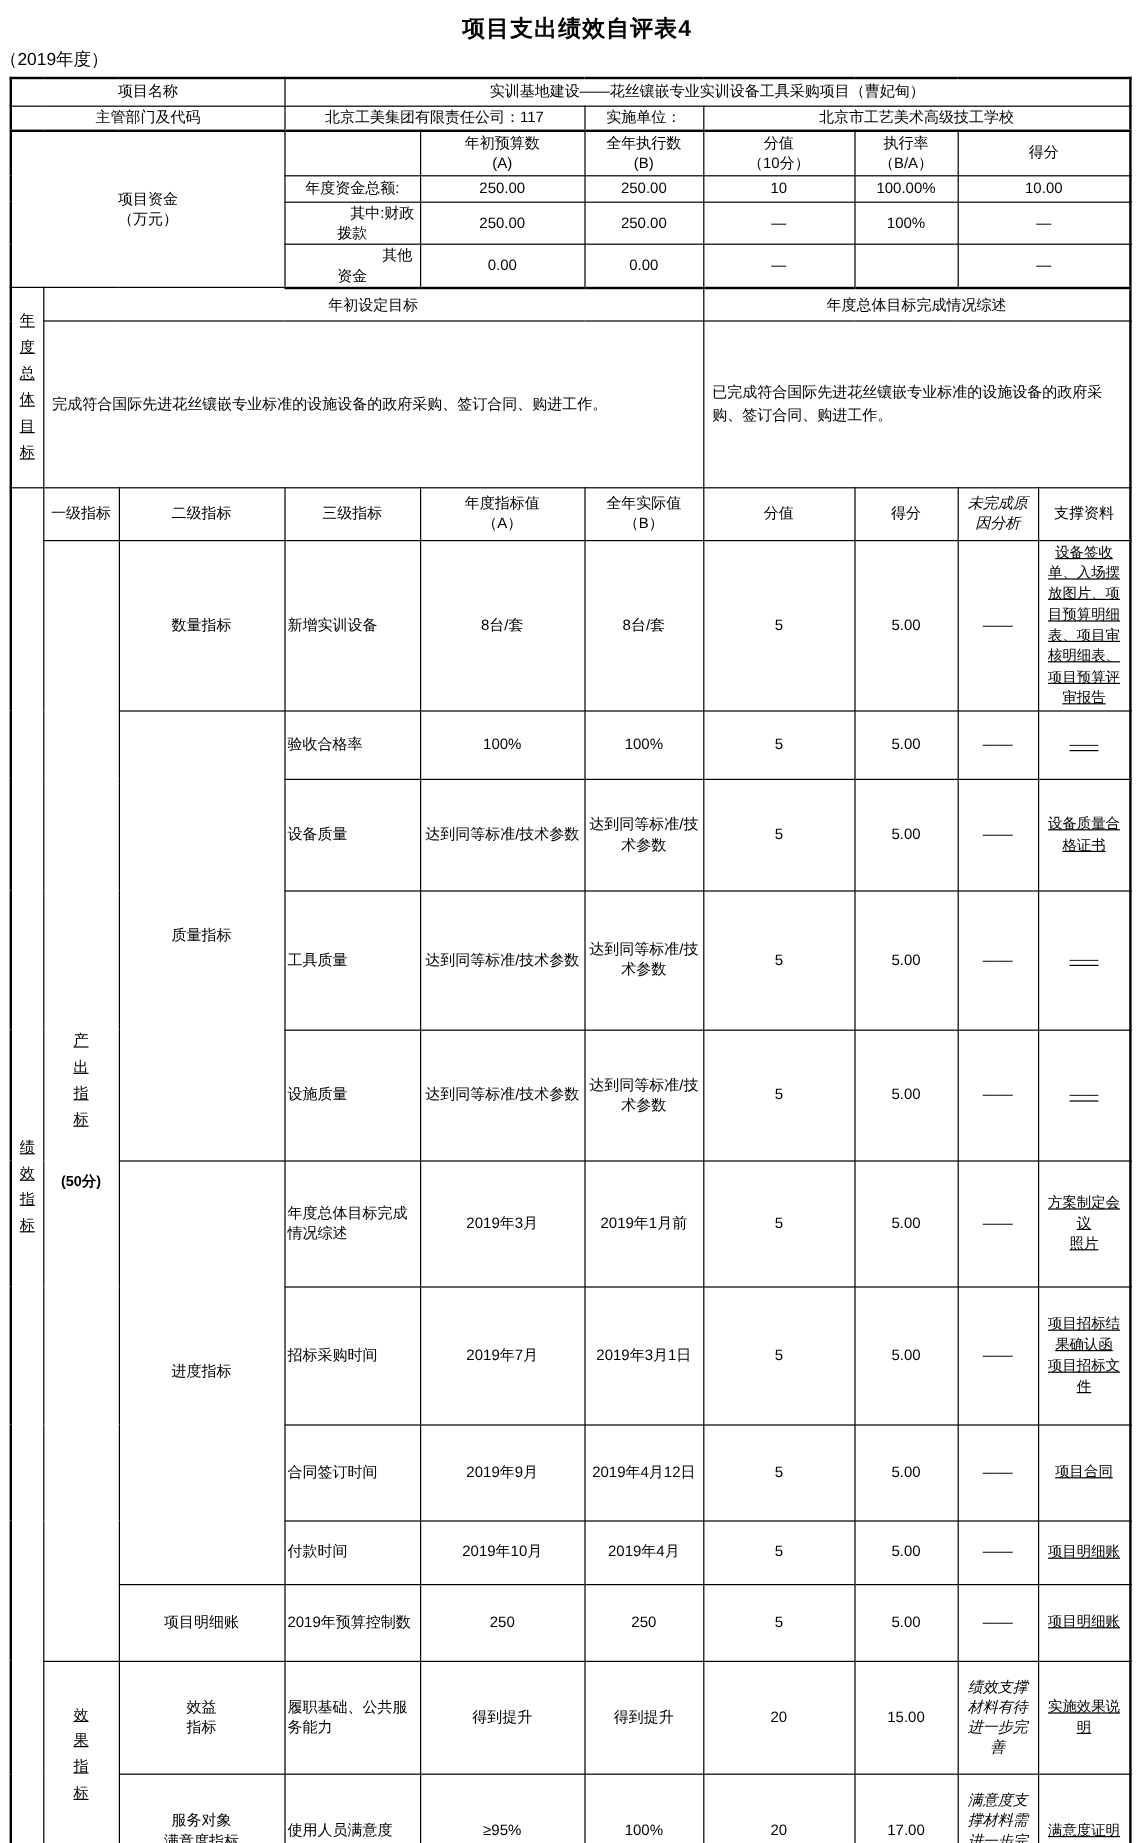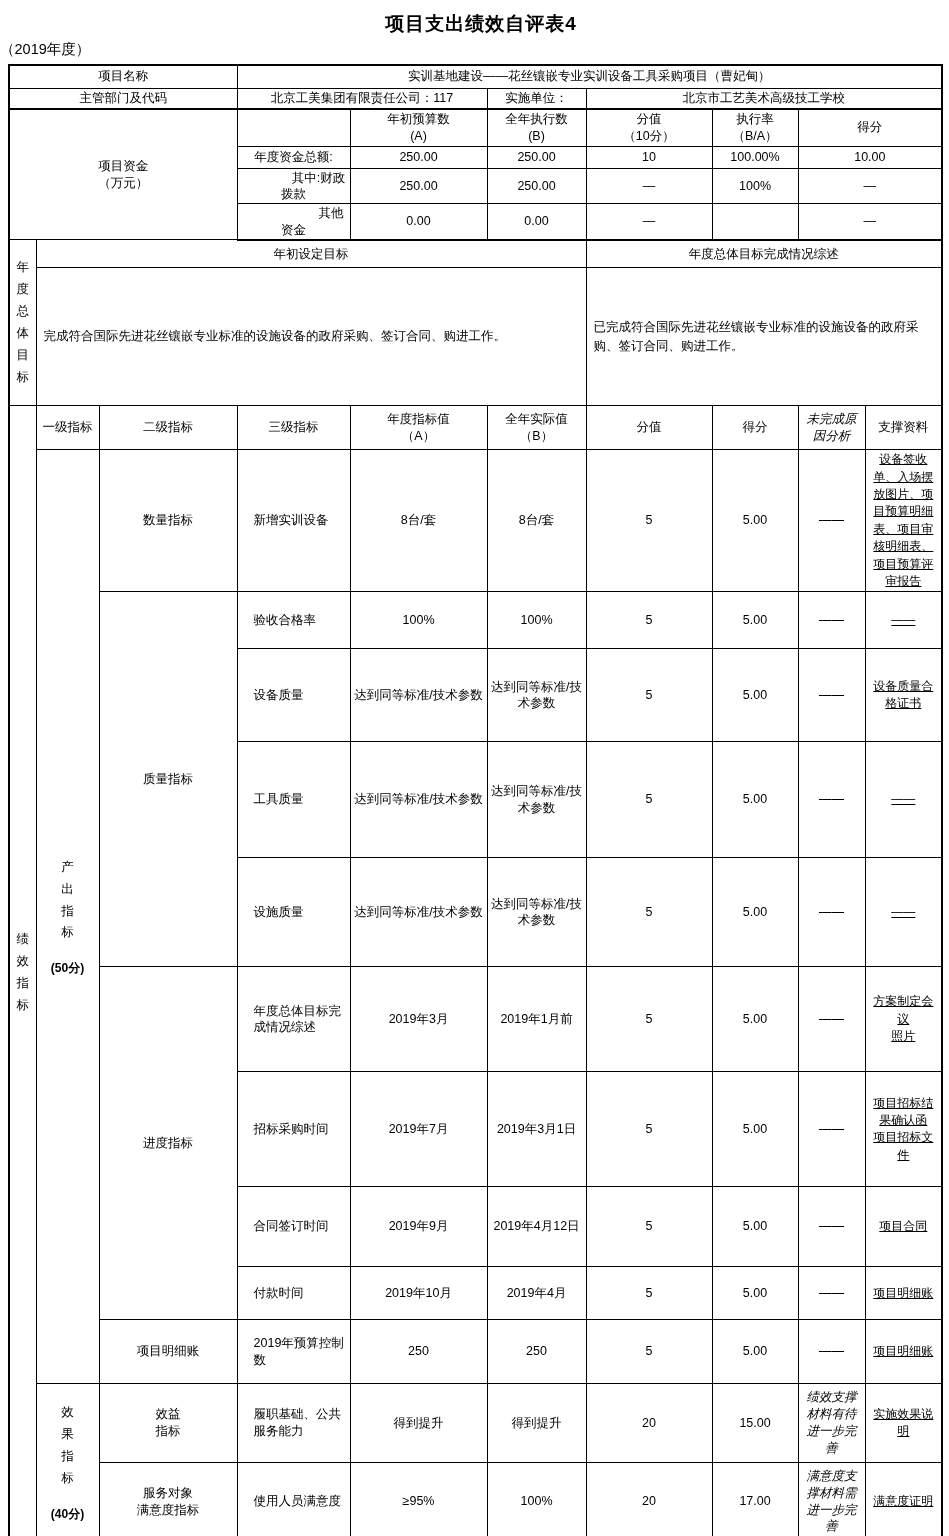--- a/index.html
+++ b/index.html
@@ -30,31 +30,32 @@
   td{
     border:1px solid #000;
     text-align:center;
     vertical-align:middle;
     padding:1px 3px;
     white-space:pre-line;
     overflow:hidden;
     line-height:1.35;
   }
   tr.thick-b td{border-bottom-width:2px;text-align:center;}
-  td.l3{text-align:left;padding-left:16px;}
+  td.l3{text-align:left;padding-left:2px;}
   td.goal-text{text-align:left;padding:4px 7px;line-height:1.5;}
   td.reason-cell{padding:1px 6px;font-style:italic;}
   td.support-cell{padding:1px 6px;font-size:12px;line-height:1.45;text-decoration:underline;}
   .vtext{
     width:1.15em;
-    margin:0 auto;
+    margin:16px auto;
     word-break:break-all;
     white-space:normal;
     line-height:1.75;
     text-align:center;
+    text-decoration:underline;
   }
   .vsub{line-height:1.3;white-space:nowrap;font-size:12px;font-weight:bold;}
   td.fund-name-1{text-align:center;text-indent:4em;line-height:1.3;margin-left:39px;}
   td.fund-name-2{text-align:left;text-indent:6em;line-height:1.3;}
 </style>
 </head>
 <body>
 
 <div class="title">项目支出绩效自评表4</div>
 <div class="subtitle">（2019年度）</div>

